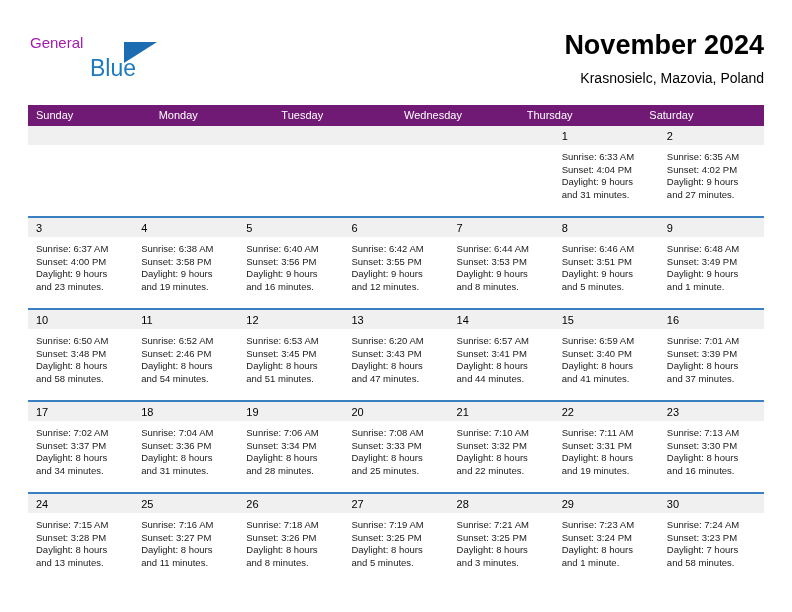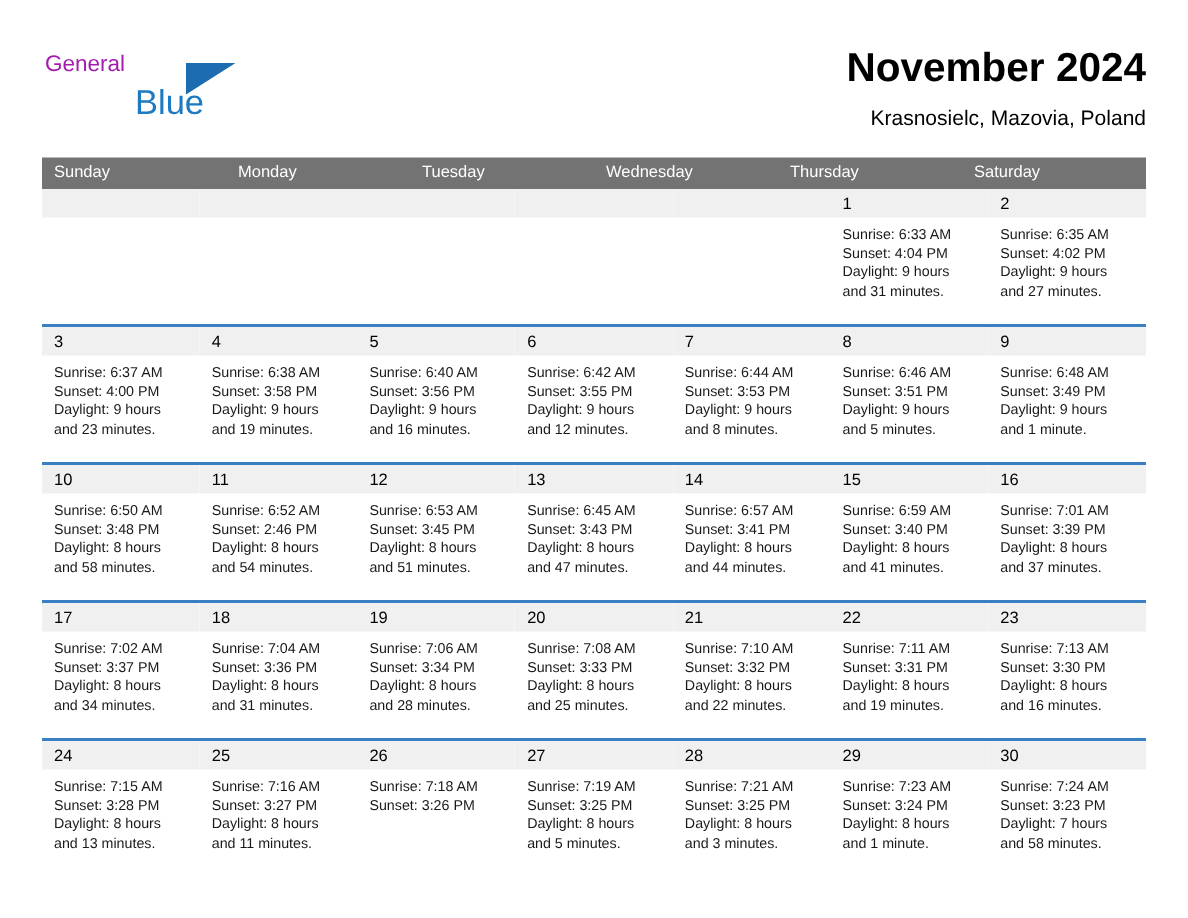--- a/index.html
+++ b/index.html
@@ -89,21 +89,21 @@
 
   
   .calendar {
     position: absolute;
     left: 28px;
     top: 105px;
     width: 736px;
   }
   .weekday-row {
     display: flex;
-    background: #737373;
+    background: #701a75;
     height: 21px;
   }
   .weekday {
     flex: 1 1 0;
     color: #ffffff;
     font-size: 11px;
     line-height: 21px;
     padding-left: 8px;
     box-sizing: border-box;
     white-space: nowrap;
@@ -292,21 +292,21 @@
         <div class="day-num-band"><span class="day-num">12</span></div>
         <div class="day-info">
           <div>Sunrise: 6:53 AM</div>
           <div>Sunset: 3:45 PM</div>
           <div class="daylight">Daylight: 8 hours and 51 minutes.</div>
         </div>
       </div>
       <div class="day-cell">
         <div class="day-num-band"><span class="day-num">13</span></div>
         <div class="day-info">
-          <div>Sunrise: 6:45 AM</div>
+          <div>Sunrise: 6:20 AM</div>
           <div>Sunset: 3:43 PM</div>
           <div class="daylight">Daylight: 8 hours and 47 minutes.</div>
         </div>
       </div>
       <div class="day-cell">
         <div class="day-num-band"><span class="day-num">14</span></div>
         <div class="day-info">
           <div>Sunrise: 6:57 AM</div>
           <div>Sunset: 3:41 PM</div>
           <div class="daylight">Daylight: 8 hours and 44 minutes.</div>
@@ -404,20 +404,21 @@
           <div>Sunrise: 7:16 AM</div>
           <div>Sunset: 3:27 PM</div>
           <div class="daylight">Daylight: 8 hours and 11 minutes.</div>
         </div>
       </div>
       <div class="day-cell">
         <div class="day-num-band"><span class="day-num">26</span></div>
         <div class="day-info">
           <div>Sunrise: 7:18 AM</div>
           <div>Sunset: 3:26 PM</div>
+          <div class="daylight">Daylight: 8 hours and 8 minutes.</div>
         </div>
       </div>
       <div class="day-cell">
         <div class="day-num-band"><span class="day-num">27</span></div>
         <div class="day-info">
           <div>Sunrise: 7:19 AM</div>
           <div>Sunset: 3:25 PM</div>
           <div class="daylight">Daylight: 8 hours and 5 minutes.</div>
         </div>
       </div>

